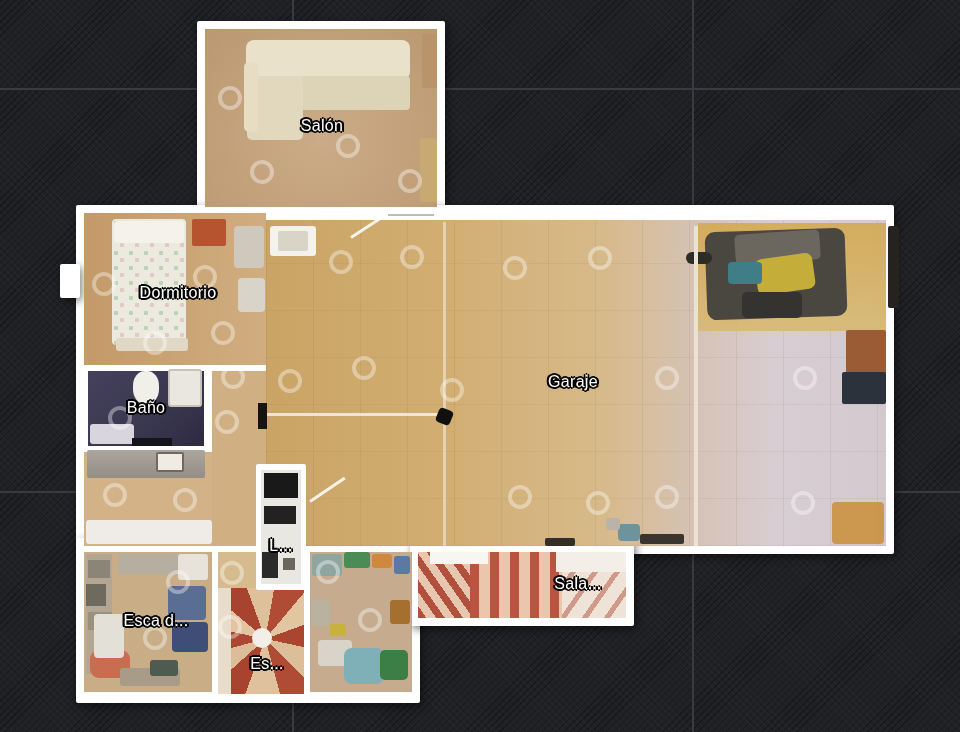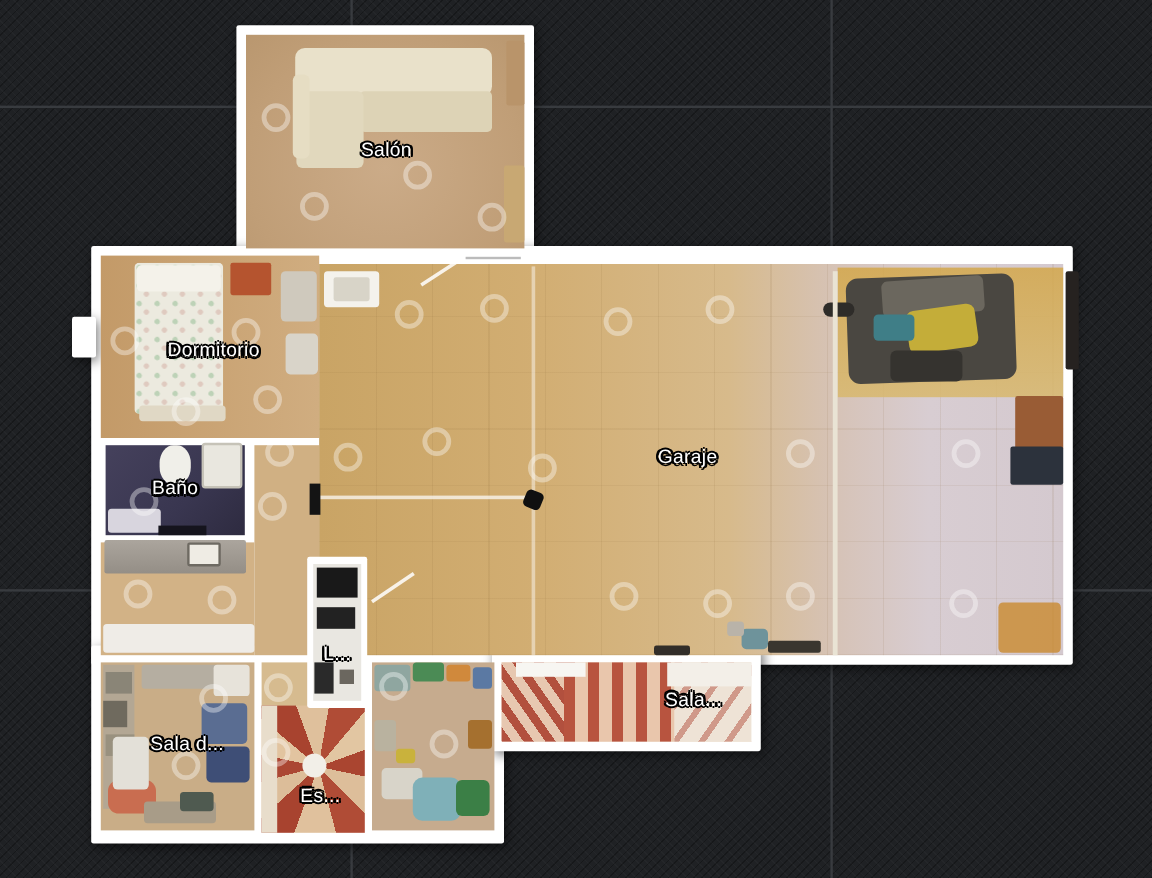--- a/index.html
+++ b/index.html
@@ -168,21 +168,21 @@
     <div class="furn" style="left:120px;top:668px;width:60px;height:18px;background:#a89c88;border-radius:3px"></div>
     <div class="furn" style="left:150px;top:660px;width:28px;height:16px;background:#4f5a50;border-radius:3px"></div>
 
     <div class="lbl" style="left:322px;top:126px">Salón</div>
     <div class="lbl" style="left:178px;top:293px">Dormitorio</div>
     <div class="lbl" style="left:146px;top:408px">Baño</div>
     <div class="lbl" style="left:573px;top:382px">Garaje</div>
     <div class="lbl" style="left:578px;top:584px">Sala...</div>
     <div class="lbl" style="left:281px;top:546px">L...</div>
     <div class="lbl" style="left:267px;top:664px">Es...</div>
-    <div class="lbl" style="left:156px;top:621px">Sala d...</div>
+    <div class="lbl" style="left:156px;top:621px">Esca d...</div>
   <div class="ring" style="left: 230px; top: 98px;"></div>
       <div class="ring" style="left: 262px; top: 172px;"></div>
       <div class="ring" style="left: 348px; top: 146px;"></div>
       <div class="ring" style="left: 410px; top: 181px;"></div>
       <div class="ring" style="left: 104px; top: 284px;"></div>
       <div class="ring" style="left: 205px; top: 277px;"></div>
       <div class="ring" style="left: 223px; top: 333px;"></div>
       <div class="ring" style="left: 155px; top: 343px;"></div>
       <div class="ring" style="left: 120px; top: 418px;"></div>
       <div class="ring" style="left: 233px; top: 377px;"></div>

